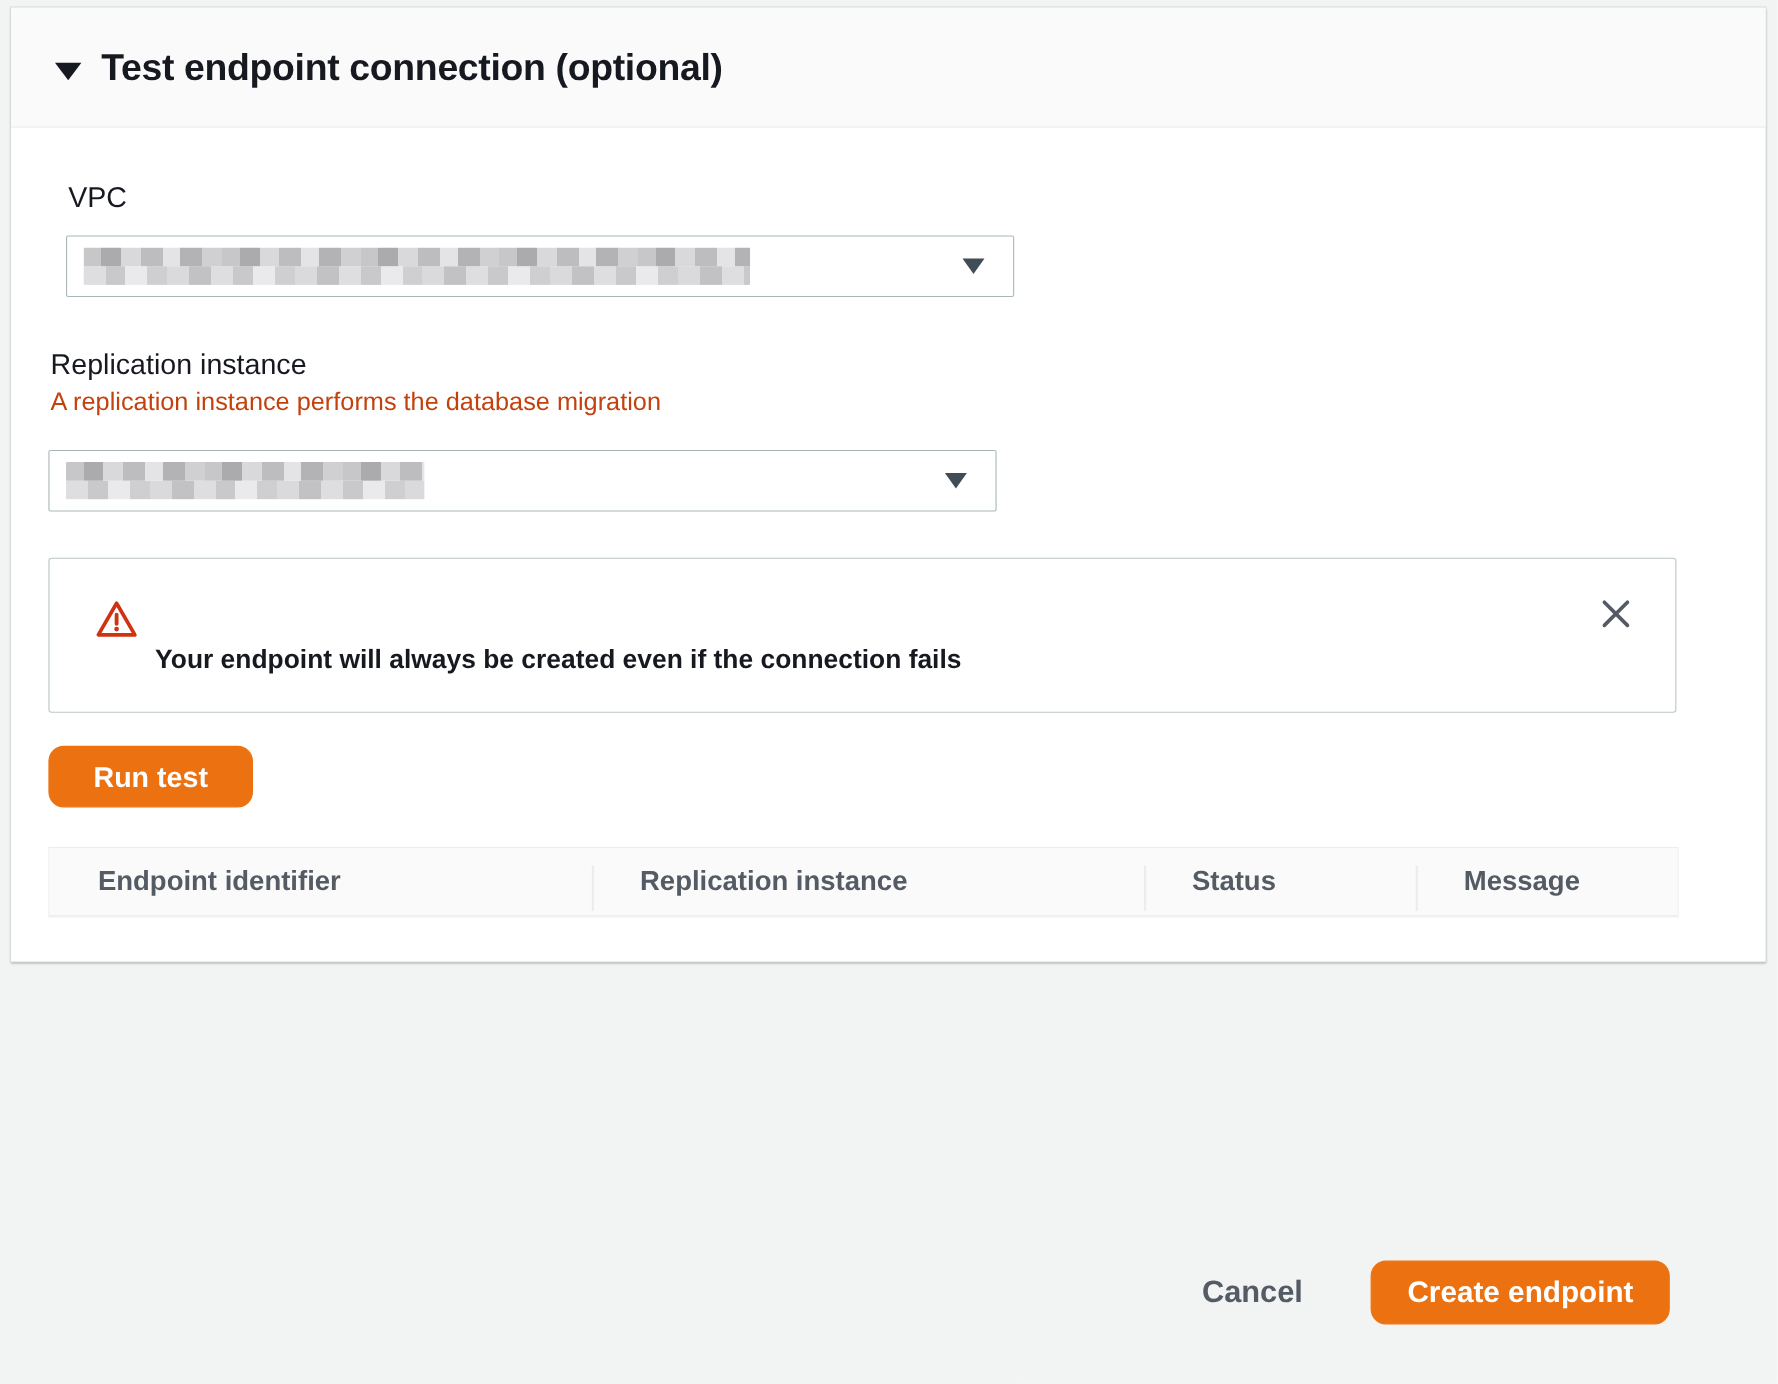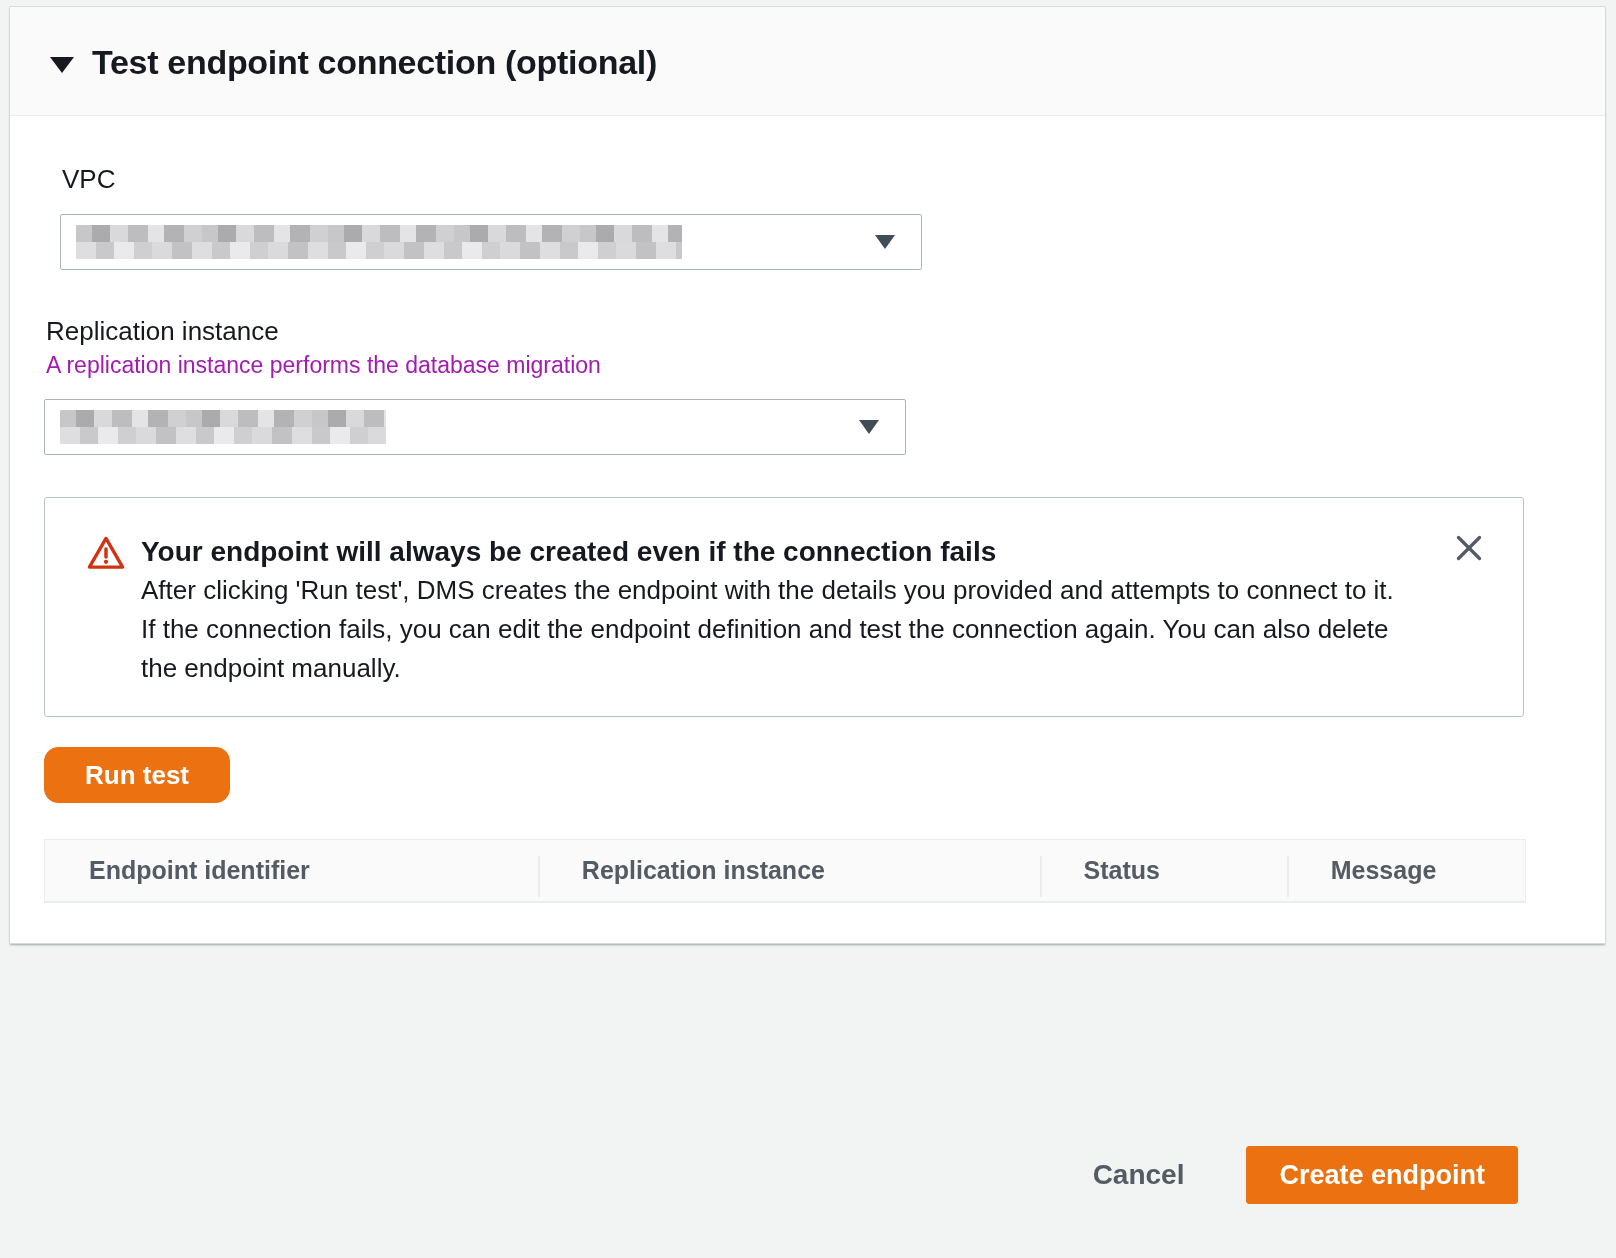--- a/index.html
+++ b/index.html
@@ -42,22 +42,22 @@
   }
   .panel-body { padding: 32px 84px 40px 34px; }
 
   
   .field-label {
     display: block;
     font-size: 26px; color: #16191f;
     line-height: 30px; margin: 0 0 20px 2px;
   }
   .field-description {
-    font-size: 23px; color: #a21caf;
-    line-height: 27px; margin: -14px 0 20px 2px;
+    font-size: 23px; color: #c2410c;
+    line-height: 27px; margin: -14px 0 30px 2px;
   }
   .select {
     width: 862px; height: 56px;
     background: #fff;
     border: 1px solid #aab7b8;
     border-radius: 2px;
     display: flex; align-items: center;
     padding: 0 26px 0 15px;
     cursor: pointer;
   }
@@ -88,22 +88,23 @@
     margin-top: 42px;
     width: 1480px;
     border: 1px solid #bac5c5;
     border-radius: 3px;
     background: #fff;
     padding: 34px 110px 28px 40px;
     display: flex; align-items: flex-start;
   }
   .warning-icon { flex: none; margin: 2px 16px 0 2px; }
   .warning-title {
-    font-size: 28px; font-weight: 700; color: #16191f;
+    font-size: 24px; font-weight: 700; color: #16191f;
     line-height: 39px;
+    margin-top: 38px;
   }
   .warning-body {
     font-size: 26px; color: #16191f;
     line-height: 39px; margin-top: 0;
     max-width: 1300px;
   }
   .warning-close {
     position: absolute; right: 30px; top: 26px;
     width: 48px; height: 48px;
     background: none; border: none; padding: 6px;
@@ -166,21 +167,21 @@
     font-family: "Liberation Sans", sans-serif;
     font-size: 28px; font-weight: 700; color: #545b64;
     padding: 0 20px; margin-right: 42px; height: 58px;
     cursor: pointer;
   }
   .create-endpoint-button {
     height: 58px; padding: 0 32px;
     background: #ec7211; color: #ffffff;
     font-family: "Liberation Sans", sans-serif;
     font-size: 27px; font-weight: 700;
-    border: 1px solid #ec7211; border-radius: 3px;
+    border: 1px solid #ec7211; border-radius: 14px;
     cursor: pointer;
   }
 </style>
 </head>
 <body>
 
 <div class="page">
 
   <div class="panel">
 
@@ -209,21 +210,20 @@
       </div>
 
       <div class="warning">
         <svg class="warning-icon" width="38" height="38" viewBox="0 0 24 24">
           <path d="M12 2.8 L22.5 20.9 L1.5 20.9 Z" fill="none" stroke="#d13212" stroke-width="2.1" stroke-linejoin="round"></path>
           <line x1="12" y1="9.4" x2="12" y2="14.6" stroke="#d13212" stroke-width="2.2" stroke-linecap="round"></line>
           <circle cx="12" cy="17.6" r="1.35" fill="#d13212"></circle>
         </svg>
         <div class="warning-text">
           <div class="warning-title">Your endpoint will always be created even if the connection fails</div>
-          <div class="warning-body">After clicking 'Run test', DMS creates the endpoint with the details you provided and attempts to connect to it. If the connection fails, you can edit the endpoint definition and test the connection again. You can also delete the endpoint manually.</div>
         </div>
         <button class="warning-close" aria-label="Dismiss">
           <svg width="36" height="36" viewBox="0 0 24 24">
             <line x1="5" y1="5" x2="19" y2="19" stroke="#545b64" stroke-width="2.2" stroke-linecap="round"></line>
             <line x1="19" y1="5" x2="5" y2="19" stroke="#545b64" stroke-width="2.2" stroke-linecap="round"></line>
           </svg>
         </button>
       </div>
 
       <button class="run-test-button">Run test</button>

